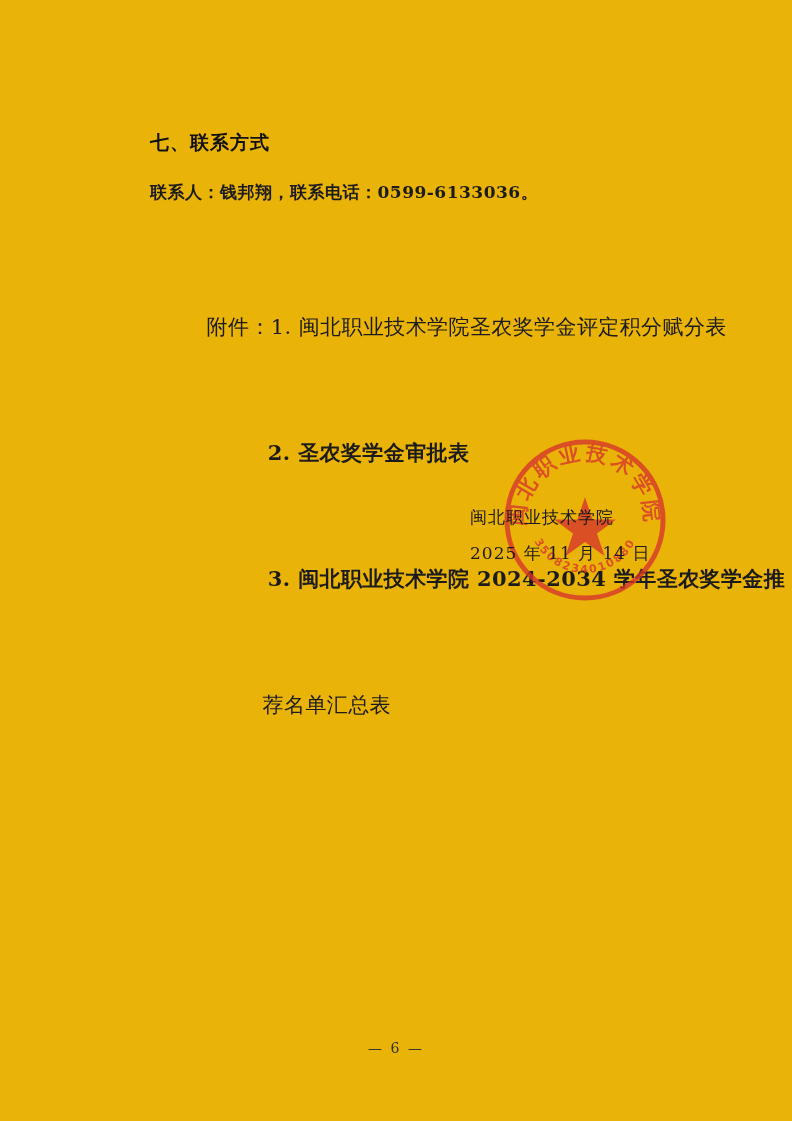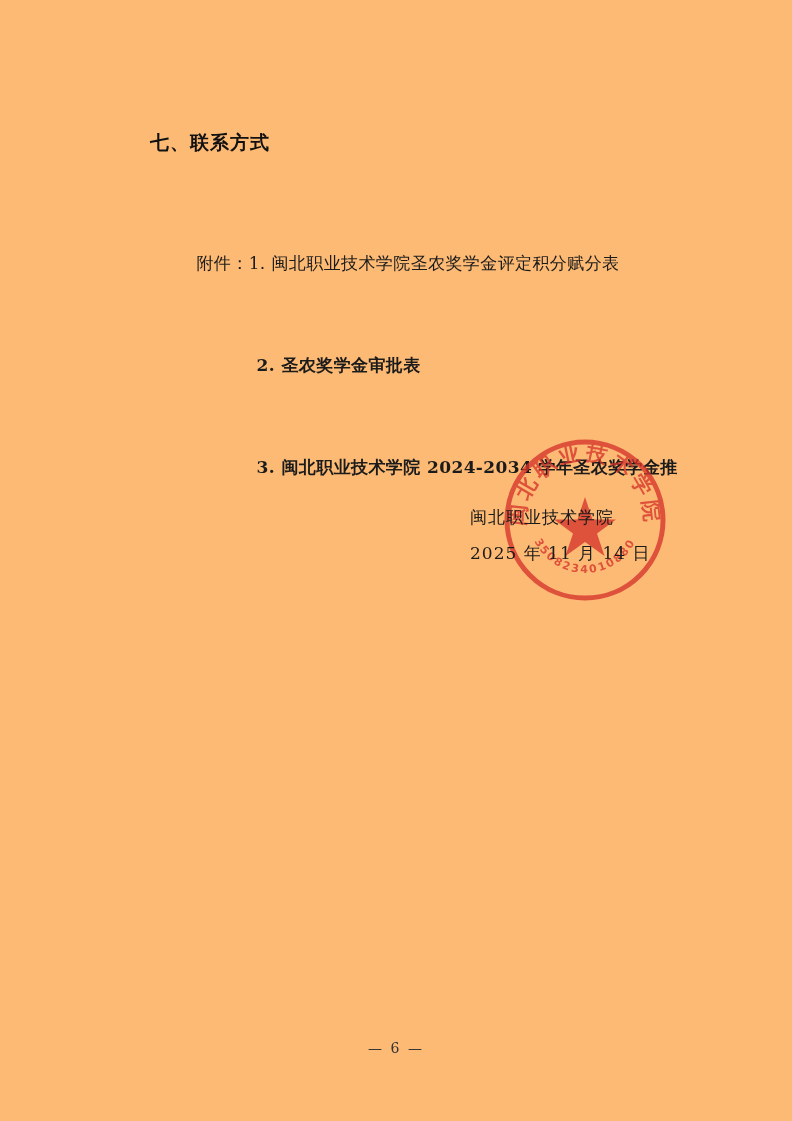--- a/index.html
+++ b/index.html
@@ -13,21 +13,21 @@
     position: relative;
     font-family: "DejaVu Serif", "Liberation Serif", serif;
     color: #1a1a1a;
     overflow: hidden;
   }
   .page {
     position: absolute;
     top: 0; left: 0;
     width: 792px;
     height: 1121px;
-    background: #fdba74;
+    background: #eab308;
   }
   .content {
     position: absolute;
     left: 150px;
     top: 130px;
     width: 560px;
   }
   .section-heading {
     font-family: "DejaVu Sans", "Liberation Sans", sans-serif;
     font-weight: bold;
@@ -40,21 +40,21 @@
     font-size: 17px;
     line-height: 1.9;
     margin: 0;
     letter-spacing: 0.5px;
     font-family: "DejaVu Serif", "Liberation Serif", serif;
     font-weight: bold;
     color: #1b1b1b;
   }
   .attach-block {
     margin-top: 56px;
-    font-size: 17px;
+    font-size: 21px;
     line-height: 2.0;
     letter-spacing: 0.4px;
     color: #1b1b1b;
   }
   .attach-line {
     white-space: pre;
   }
   .attach-indent {
     padding-left: 56px;
     font-weight: bold;
@@ -99,30 +99,34 @@
 </style>
 </head>
 <body>
 
 <div class="page">
 
   <div class="content">
 
     <h2 class="section-heading">七、联系方式</h2>
 
+    <p class="para">联系人：钱邦翔，联系电话：0599-6133036。</p>
 
     <div class="attach-block">
       <div class="attach-line">
         <span>附件：</span><span>1. 闽北职业技术学院圣农奖学金评定积分赋分表</span>
       </div>
       <div class="attach-line attach-indent">
         <span>2. 圣农奖学金审批表</span>
       </div>
       <div class="attach-line attach-indent">
         <span>3. 闽北职业技术学院 2024-2034 学年圣农奖学金推</span>
+      </div>
+      <div class="attach-line attach-indent2">
+        <span>荐名单汇总表</span>
       </div>
     </div>
 
   </div>
 
   <div class="seal-wrap">
     <svg width="170" height="170" viewBox="0 0 170 170" xmlns="http://www.w3.org/2000/svg">
       <g opacity="0.78">
         <circle cx="85" cy="85" r="78" fill="none" stroke="#d6342c" stroke-width="5"></circle>
         <path id="sealArc" d="M 25,85 A 60,60 0 0 1 145,85" fill="none" stroke="none"></path>

